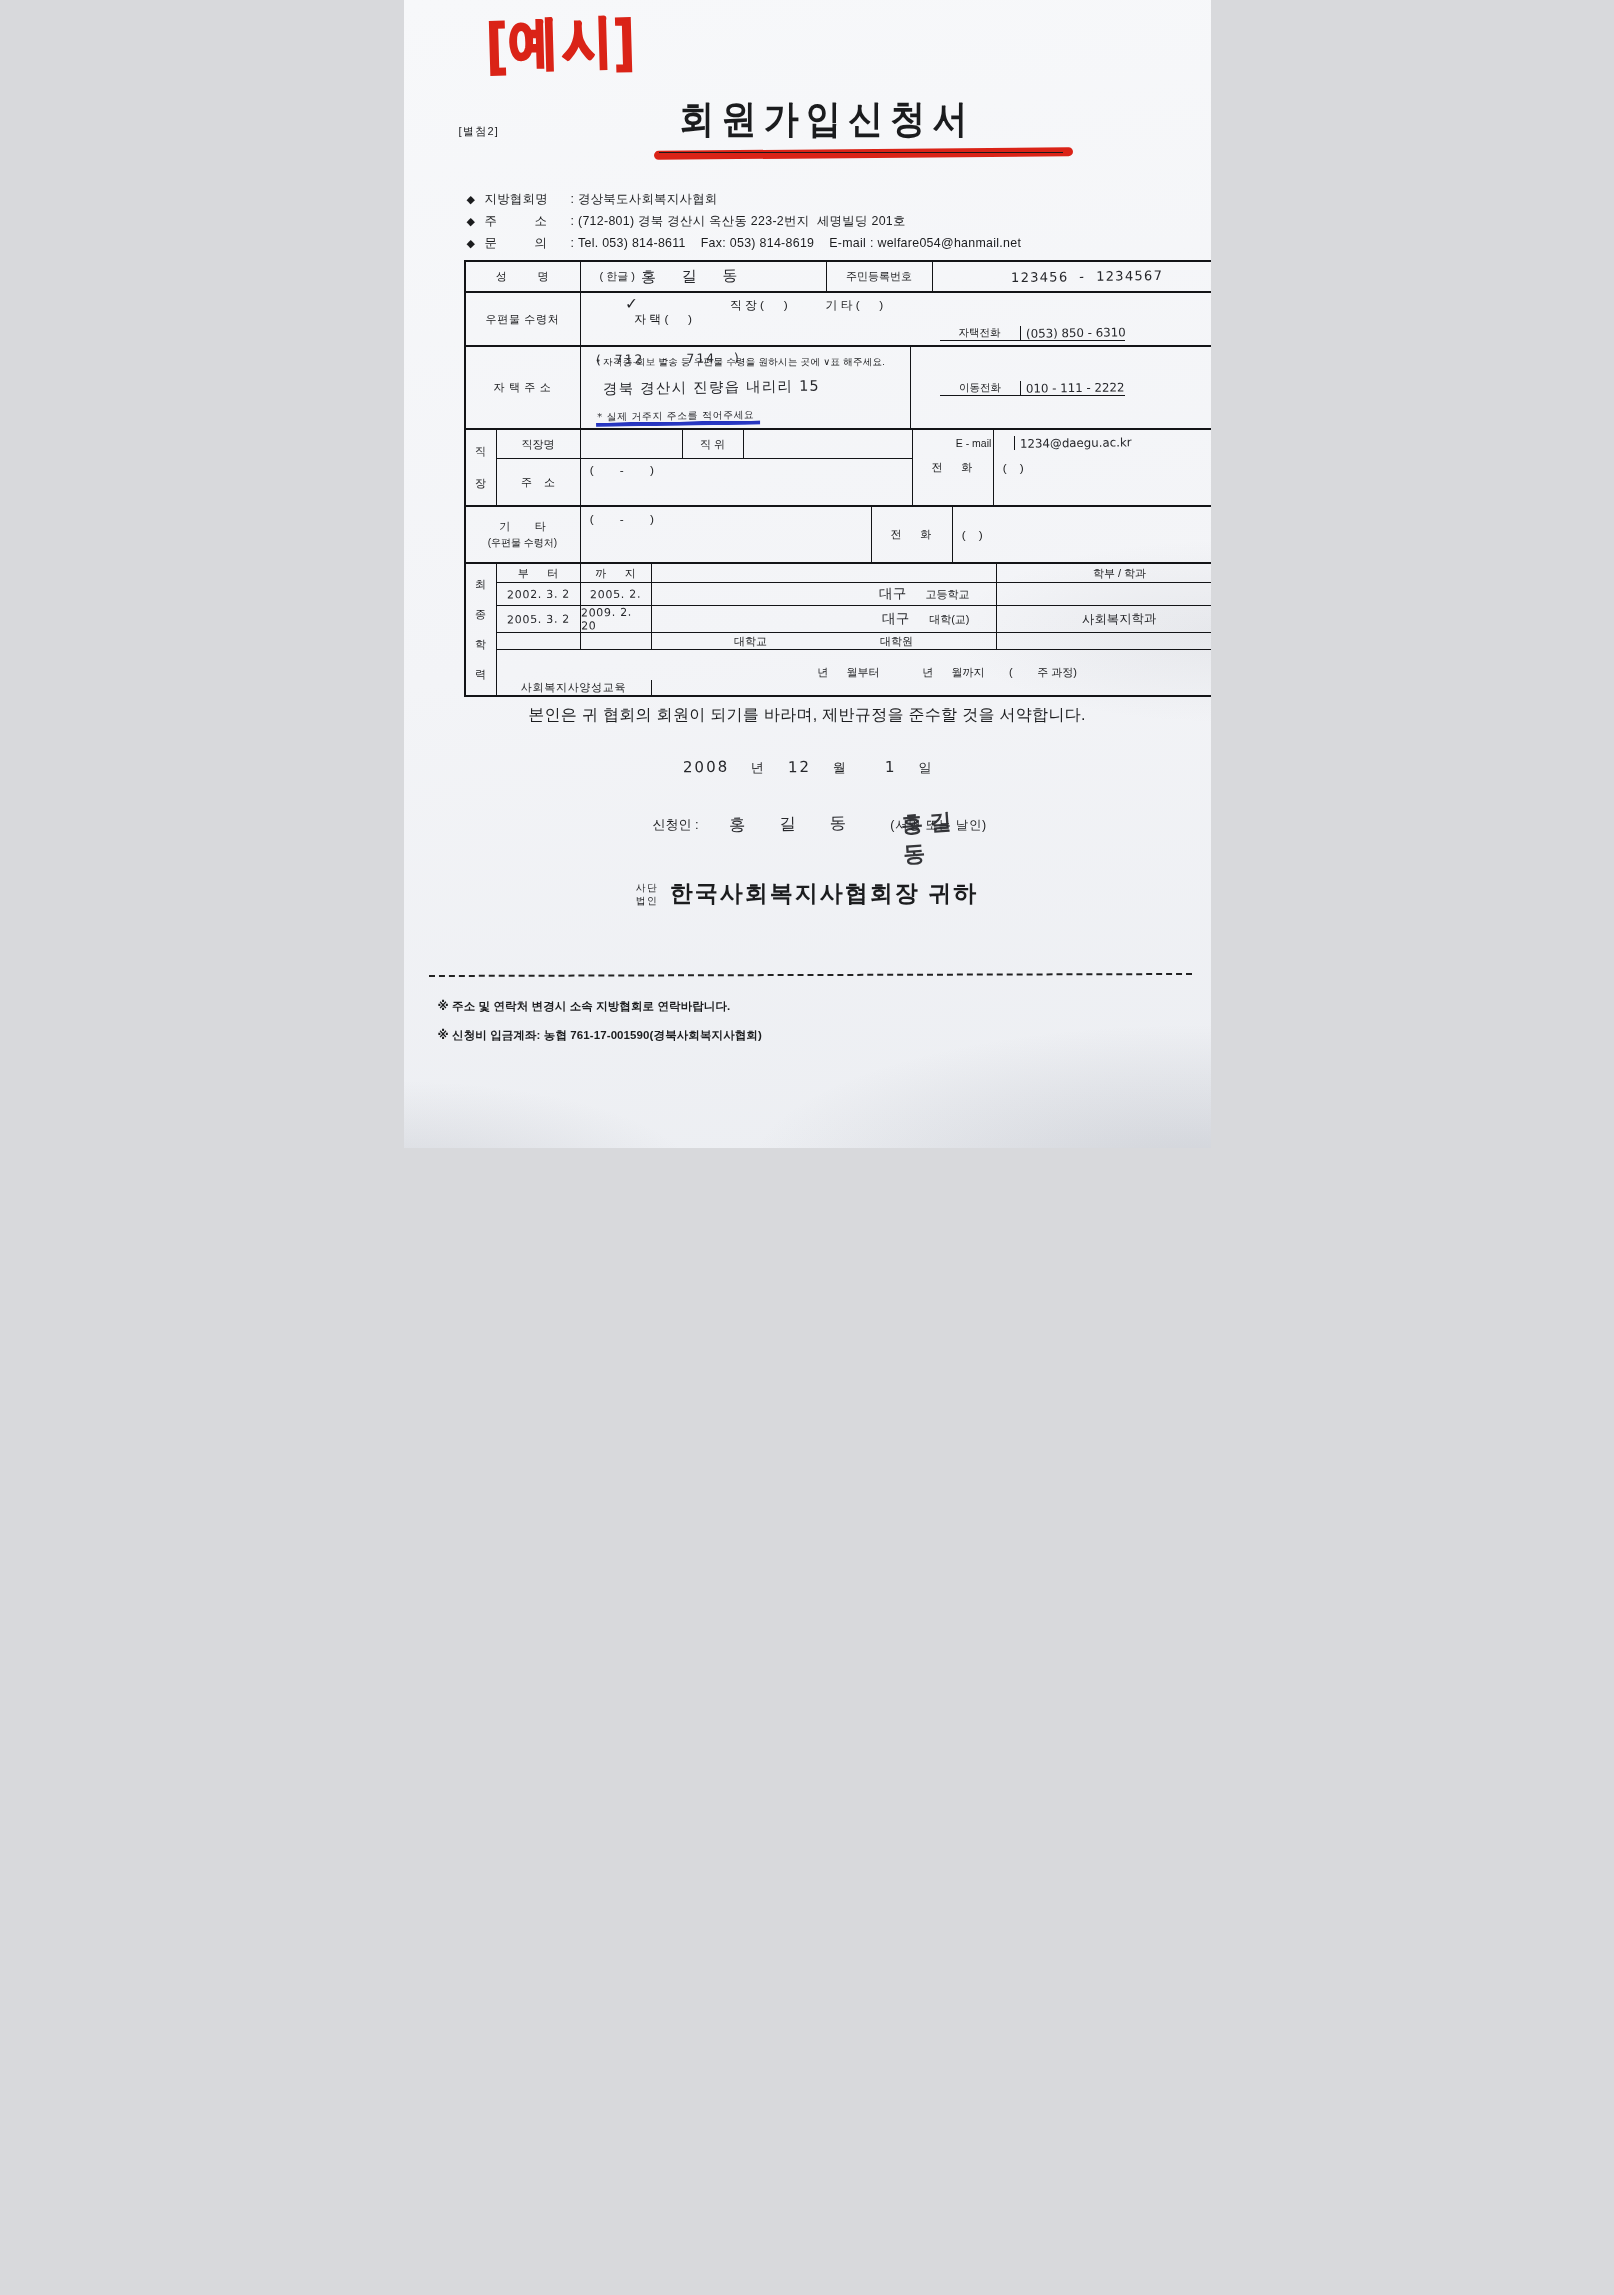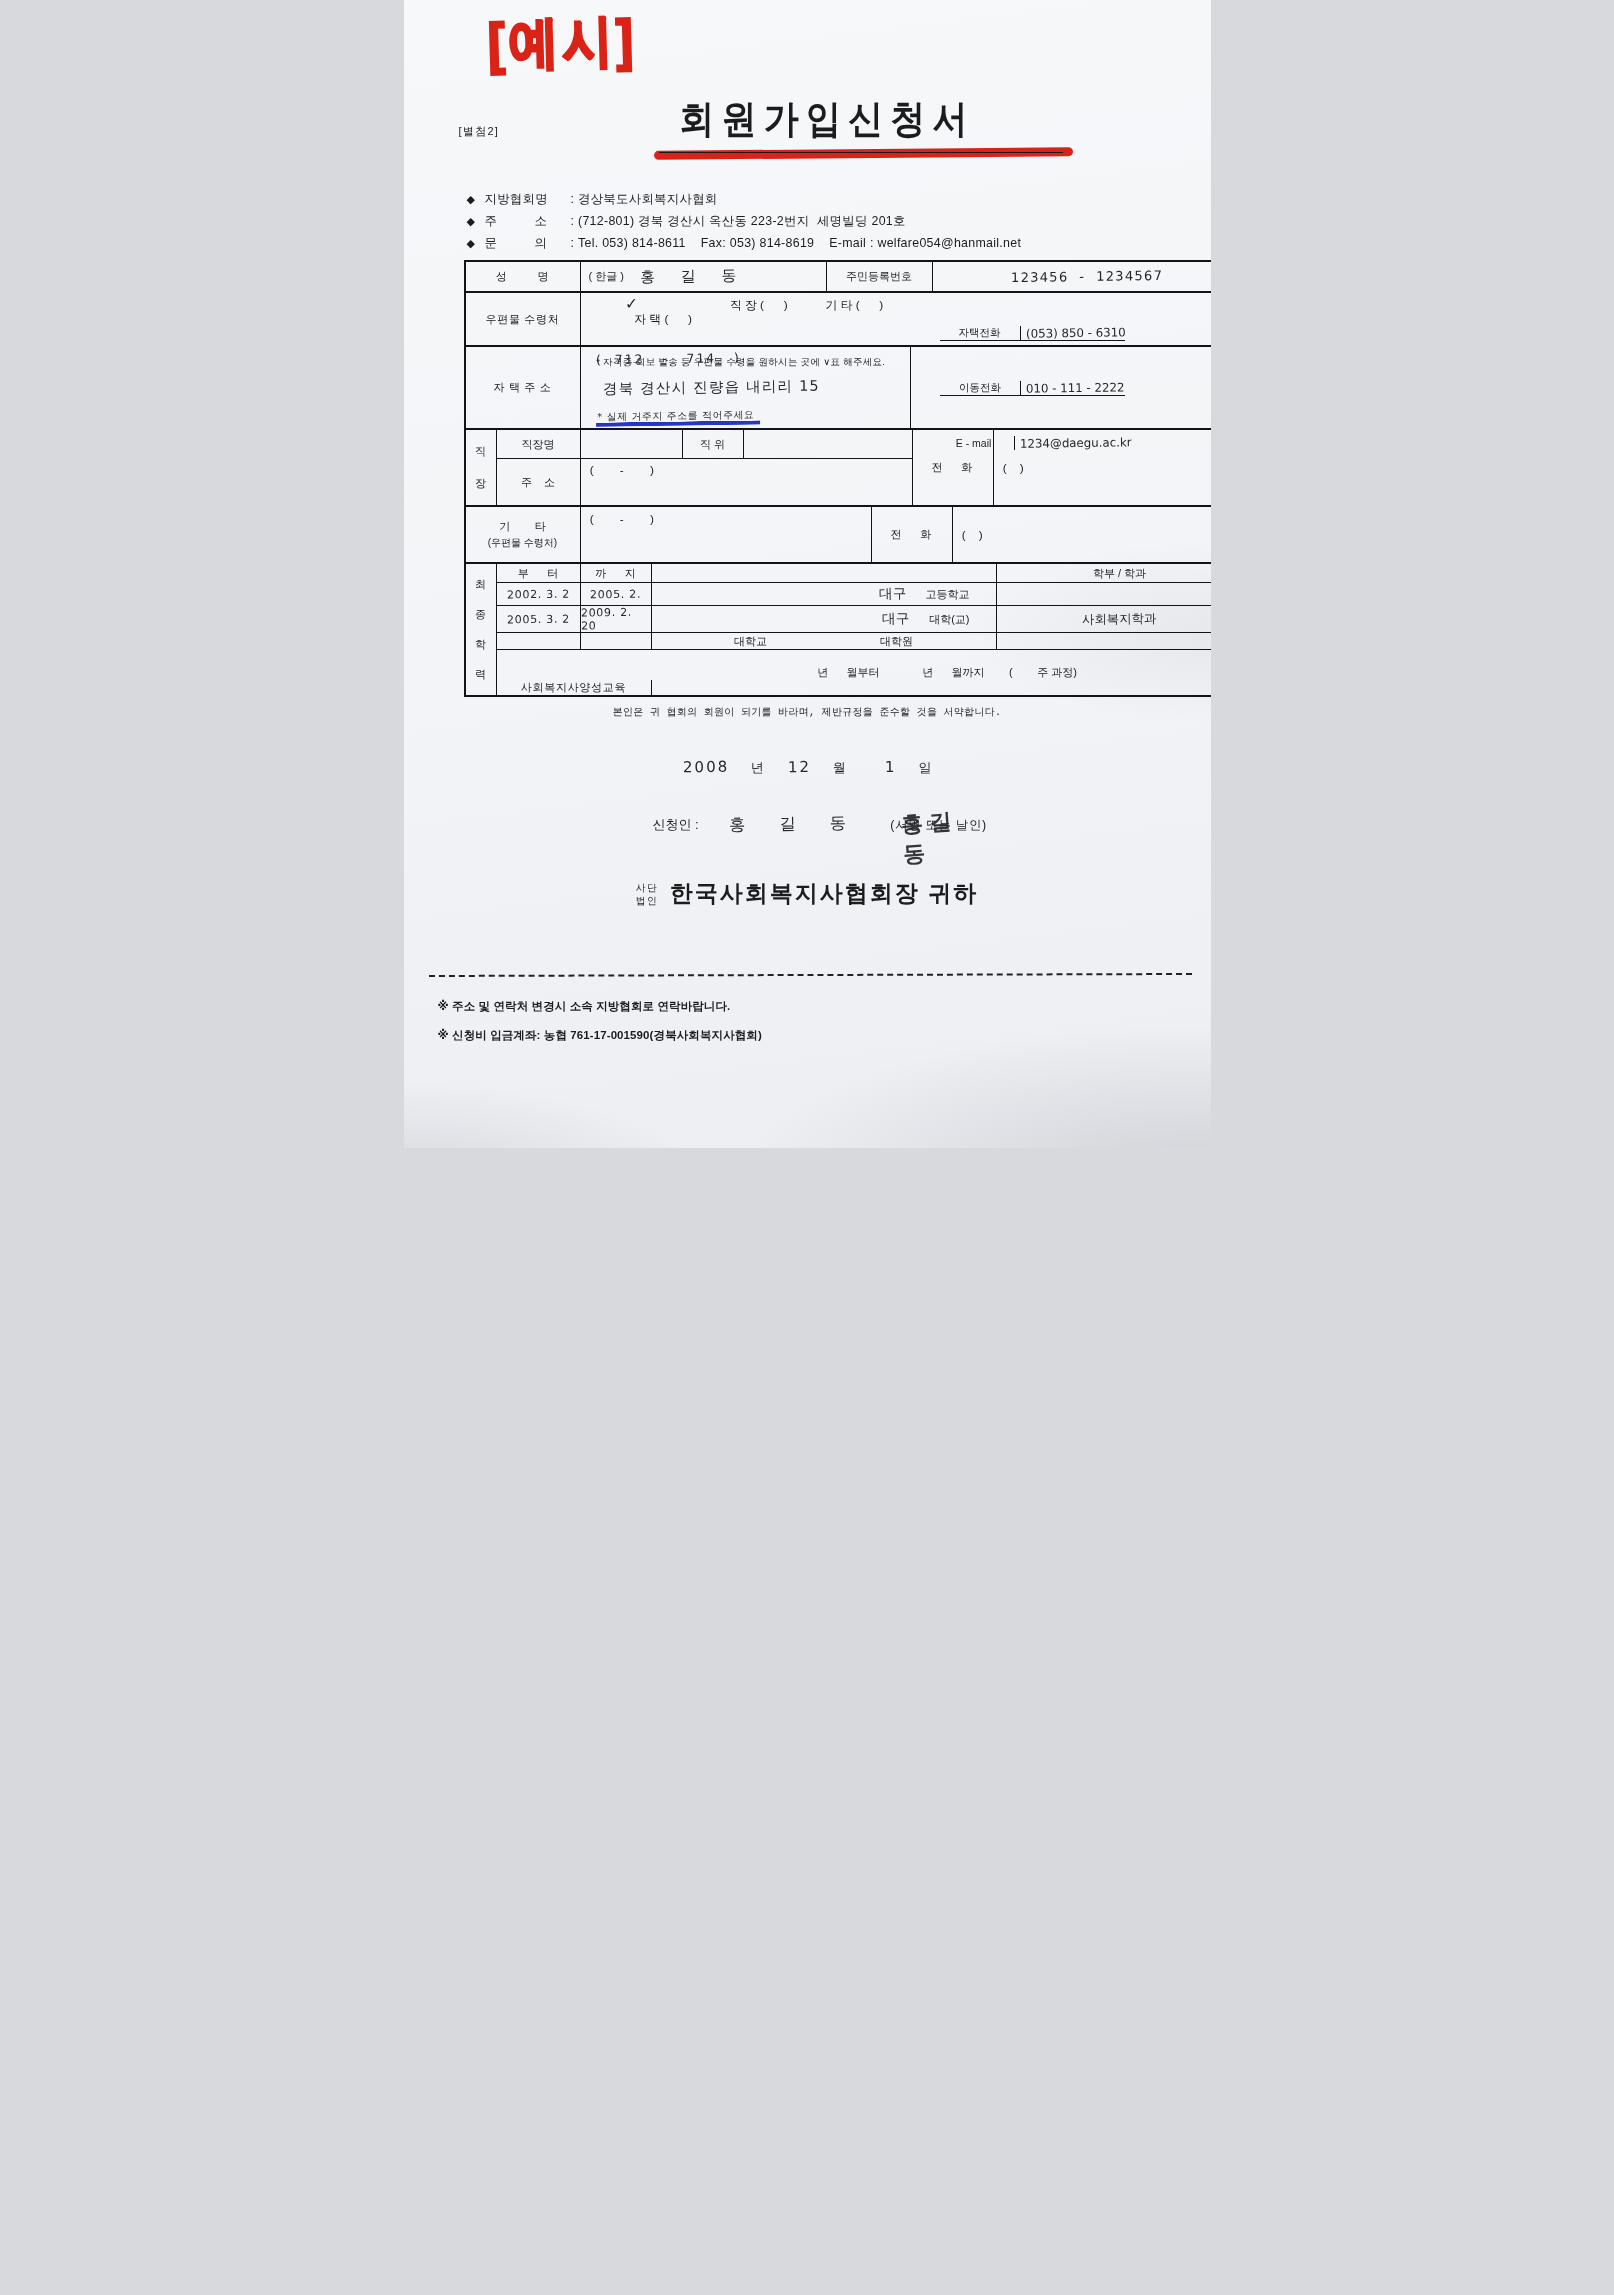--- a/index.html
+++ b/index.html
@@ -47,21 +47,21 @@
       font-size:11px;}
   .ft *{box-sizing:border-box;}
   .r{display:flex;border-bottom:2.1px solid #131417;}
   .r:last-child{border-bottom:none;}
   .c{border-right:1px solid #131417;display:flex;align-items:center;justify-content:center;}
   .c.last{border-right:none;}
   .lblc{letter-spacing:0.7px;}
   .vside{display:flex;flex-direction:column;align-items:center;justify-content:space-around;padding:5.2px 0;}
   
   .rA{height:31px;}
-  .rA .name-cell{justify-content:flex-start;padding-left:8px;gap:16px;}
+  .rA .name-cell{justify-content:flex-start;padding-left:19px;gap:6px;}
   .hand-name{font-size:15px;letter-spacing:10.5px;}
   .hand-rrn{font-size:13px;letter-spacing:1.3px;}
   
   .rB{height:54px;}
   .rB .content{flex-direction:column;align-items:stretch;justify-content:space-between;padding:4.6px 0 3.9px 14.4px;}
   .optline{display:flex;gap:38px;font-size:11.8px;}
   .opt{position:relative;}
   .check{position:absolute;left:30px;top:-3.3px;font-size:15.7px;font-weight:bold;}
   .mailnote{font-size:9.5px;letter-spacing:0.3px;padding-left:1.3px;}
   
@@ -106,21 +106,21 @@
   .rF .cd{flex:1;display:flex;align-items:center;justify-content:center;}
   .hand-date{font-size:11px;letter-spacing:0.7px;}
   .schoolline{display:flex;align-items:center;gap:19.6px;justify-content:flex-end;width:100%;padding-right:26px;}
   .hand-school{font-size:13.7px;}
   .univline{display:flex;width:100%;justify-content:space-around;padding:0 26px;}
   .trainlbl{width:155px;border-right:1px solid #131417;display:flex;align-items:center;justify-content:center;letter-spacing:0.7px;margin-top:30px;}
   .trainval{flex:1;display:flex;align-items:center;justify-content:center;font-size:11px;}
   .hand-dept{font-size:12.4px;}
   
   .pledge{position:absolute;left:0;top:705px;width:100%;text-align:center;
-    font-family:Liberation Mono, monospace;font-size:10px;letter-spacing:0.3px;}
+    font-family:Liberation Sans, sans-serif;font-size:16px;letter-spacing:0.3px;}
   .dateline{position:absolute;left:0;top:758px;width:100%;display:flex;justify-content:center;gap:22px;
     font-family:"Liberation Serif","DejaVu Serif",serif;font-size:13px;align-items:baseline;}
   .dateline .hand{font-size:15px;letter-spacing:2px;}
   .applicant{position:absolute;left:249px;top:813px;display:flex;align-items:baseline;gap:30px;font-size:13px;}
   .applicant .aname{font-size:16.4px;letter-spacing:14.4px;}
   .signwrap{position:relative;font-size:12.4px;letter-spacing:0.7px;}
   .scrawl{position:absolute;left:11.8px;top:-10.5px;font-size:22px;letter-spacing:6.5px;
     transform:rotate(-4deg);opacity:.92;font-weight:bold;}
   .recipient{position:absolute;left:0;top:878px;width:100%;display:flex;justify-content:center;align-items:center;gap:11.8px;}
   .orgsmall{font-size:9.8px;line-height:13px;letter-spacing:1.3px;text-align:left;}

